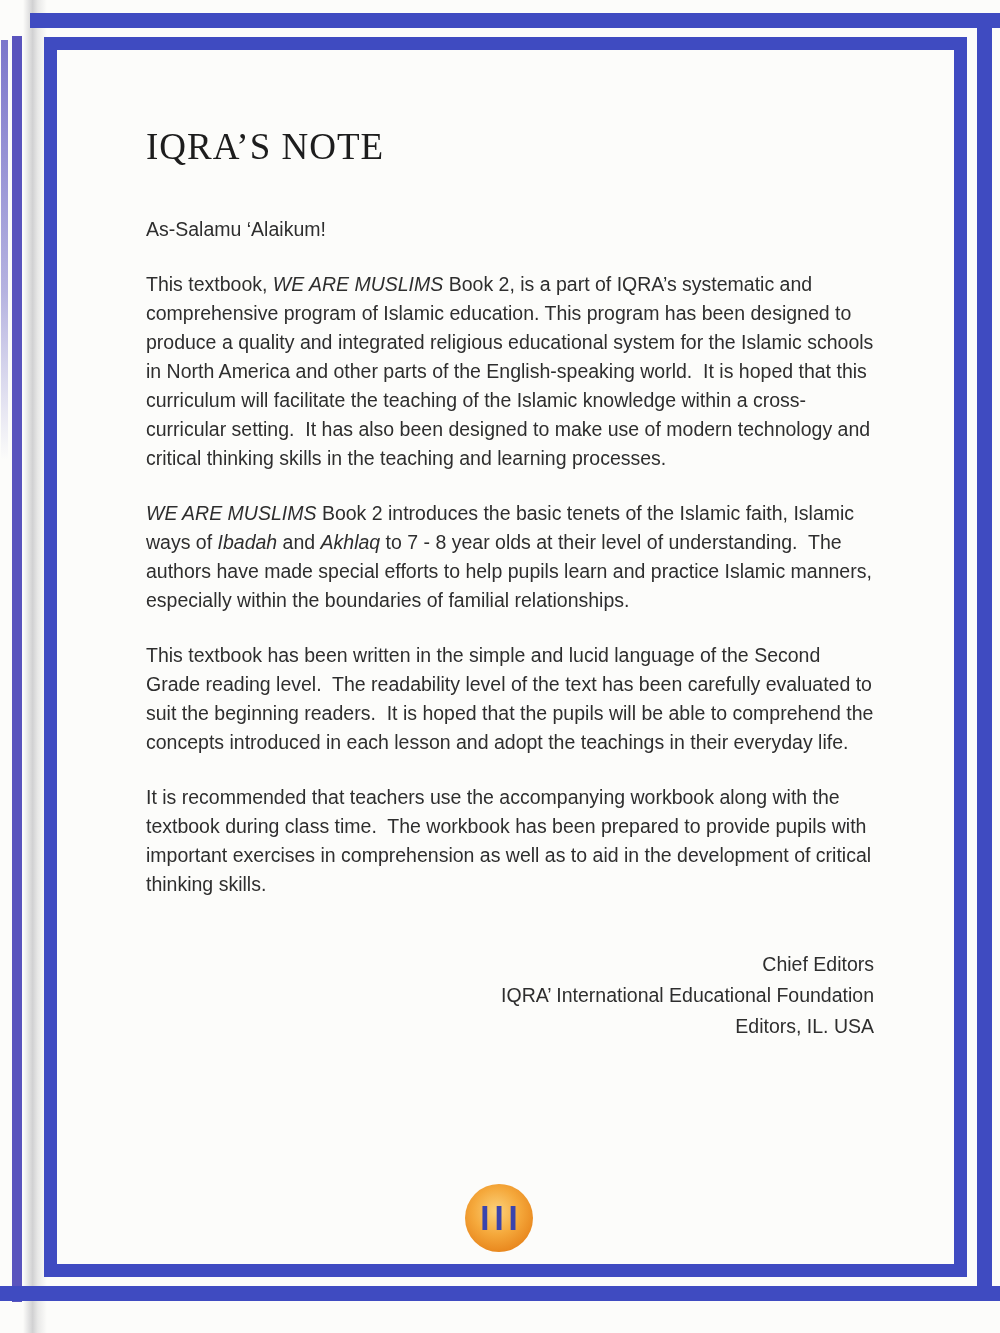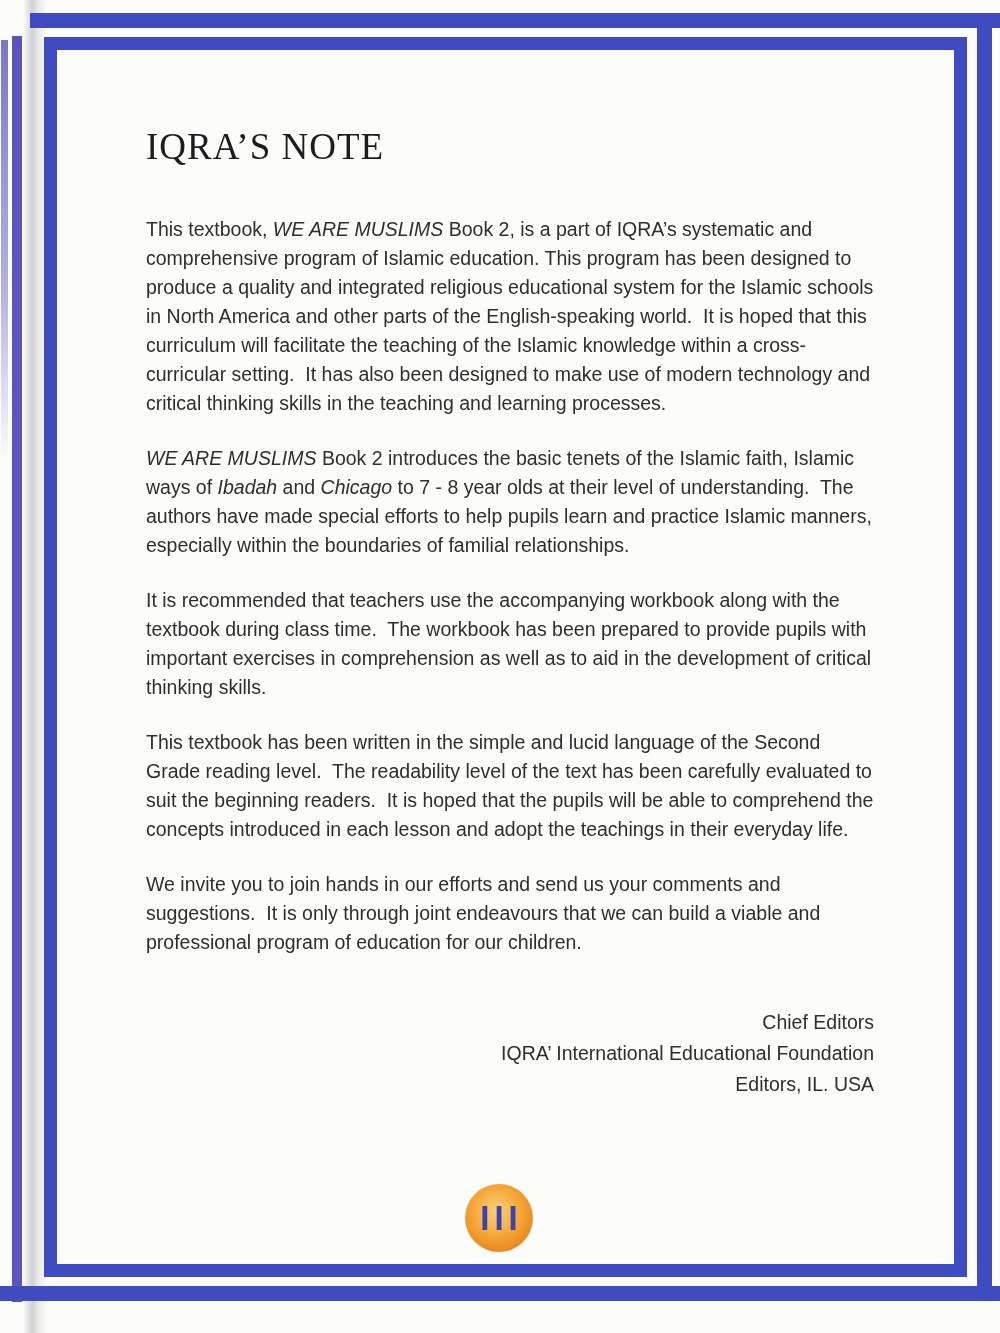--- a/index.html
+++ b/index.html
@@ -83,26 +83,26 @@
 <div class="spine-shadow"></div>
 
 <div class="outer-top"></div>
 <div class="outer-right"></div>
 <div class="outer-bottom"></div>
 <div class="inner-frame"></div>
 
 <div class="content">
   <h1>IQRA’S NOTE</h1>
 
+  <p class="salutation">As-Salamu ‘Alaikum!</p>
 
   <p class="body-para"><span>This textbook, </span><em>WE ARE MUSLIMS</em><span> Book 2, is a part of IQRA’s systematic and comprehensive program of Islamic education. This program has been designed to produce a quality and integrated religious educational system for the Islamic schools in North America and other parts of the English-speaking world.  It is hoped that this curriculum will facilitate the teaching of the Islamic knowledge within a cross-curricular setting.  It has also been designed to make use of modern technology and critical thinking skills in the teaching and learning processes.</span></p>
-  <p class="body-para"><em>WE ARE MUSLIMS</em><span> Book 2 introduces the basic tenets of the Islamic faith, Islamic ways of </span><em>Ibadah</em><span> and </span><em>Chicago</em><span> to 7 - 8 year olds at their level of understanding.  The authors have made special efforts to help pupils learn and practice Islamic manners, especially within the boundaries of familial relationships.</span></p>
+  <p class="body-para"><em>WE ARE MUSLIMS</em><span> Book 2 introduces the basic tenets of the Islamic faith, Islamic ways of </span><em>Ibadah</em><span> and </span><em>Akhlaq</em><span> to 7 - 8 year olds at their level of understanding.  The authors have made special efforts to help pupils learn and practice Islamic manners, especially within the boundaries of familial relationships.</span></p>
+  <p class="body-para"><span>This textbook has been written in the simple and lucid language of the Second Grade reading level.  The readability level of the text has been carefully evaluated to suit the beginning readers.  It is hoped that the pupils will be able to comprehend the concepts introduced in each lesson and adopt the teachings in their everyday life.</span></p>
   <p class="body-para"><span>It is recommended that teachers use the accompanying workbook along with the textbook during class time.  The workbook has been prepared to provide pupils with important exercises in comprehension as well as to aid in the development of critical thinking skills.</span></p>
-  <p class="body-para"><span>This textbook has been written in the simple and lucid language of the Second Grade reading level.  The readability level of the text has been carefully evaluated to suit the beginning readers.  It is hoped that the pupils will be able to comprehend the concepts introduced in each lesson and adopt the teachings in their everyday life.</span></p>
-  <p class="body-para"><span>We invite you to join hands in our efforts and send us your comments and suggestions.  It is only through joint endeavours that we can build a viable and professional program of education for our children.</span></p>
 
   <div class="signature">
     <div class="sig-line">Chief Editors</div>
     <div class="sig-line">IQRA’ International Educational Foundation</div>
     <div class="sig-line">Editors, IL. USA</div>
   </div>
 </div>
 
 <div class="badge">
   <span class="roman">III</span>

